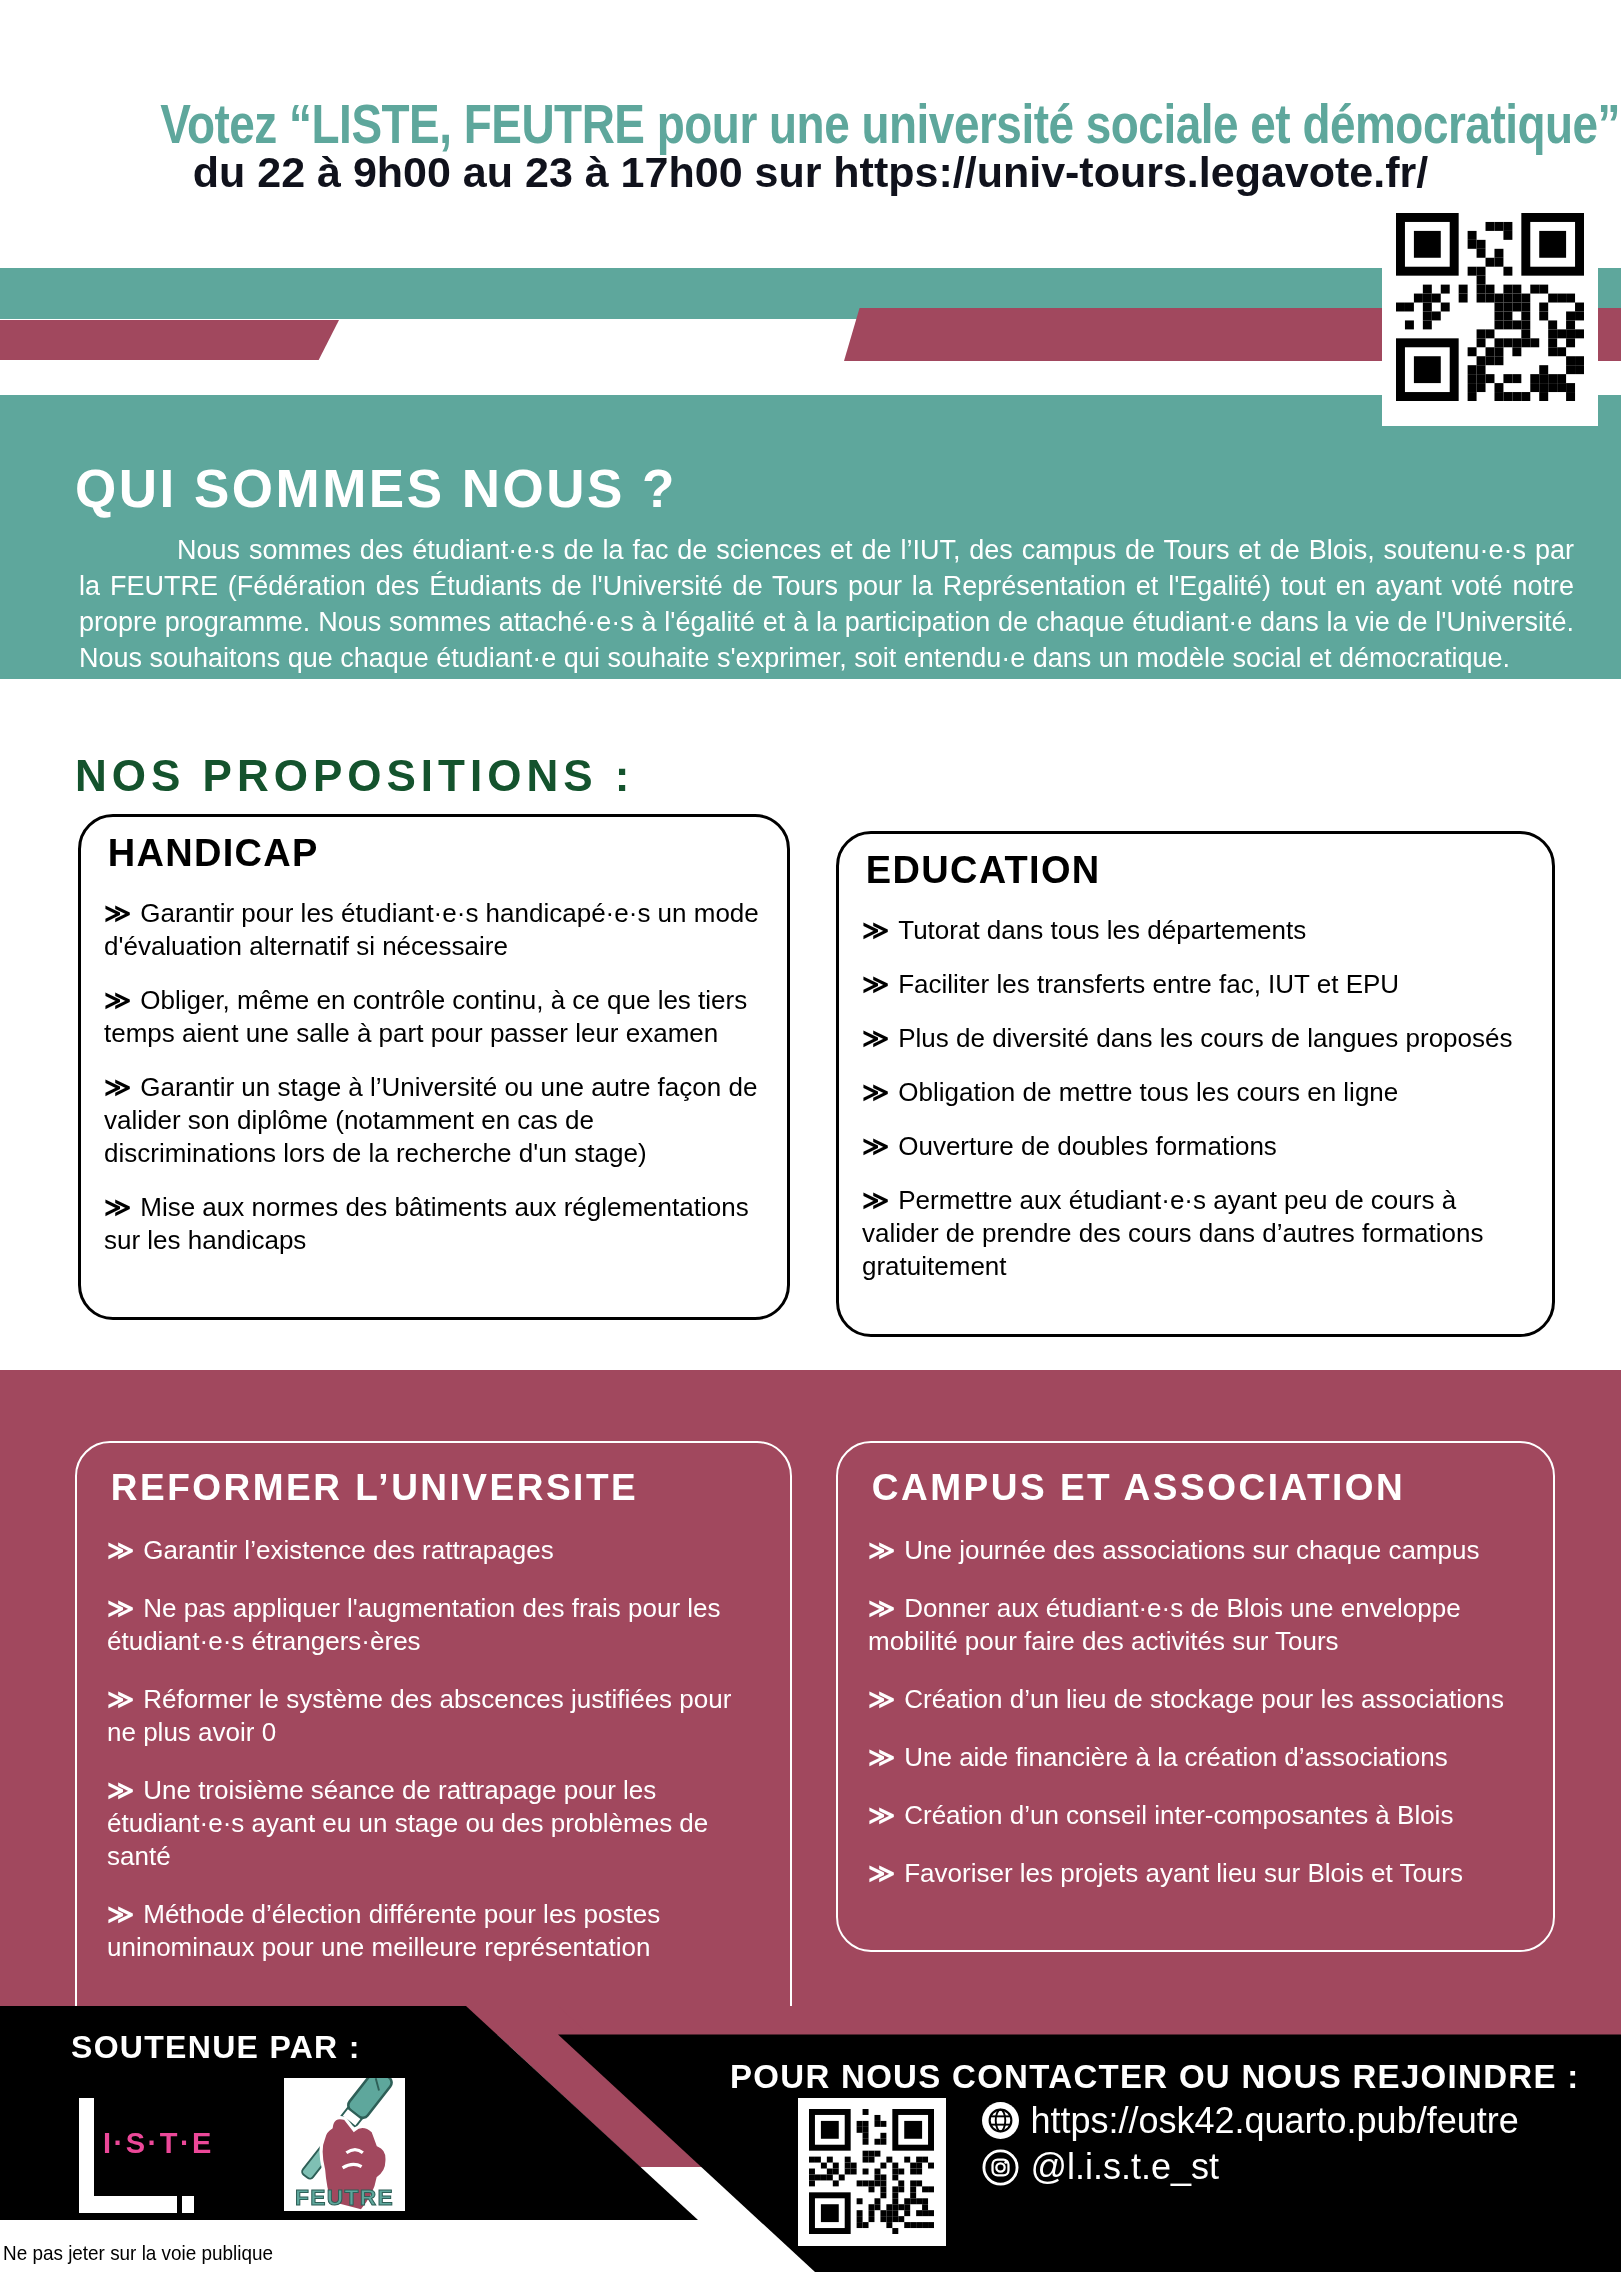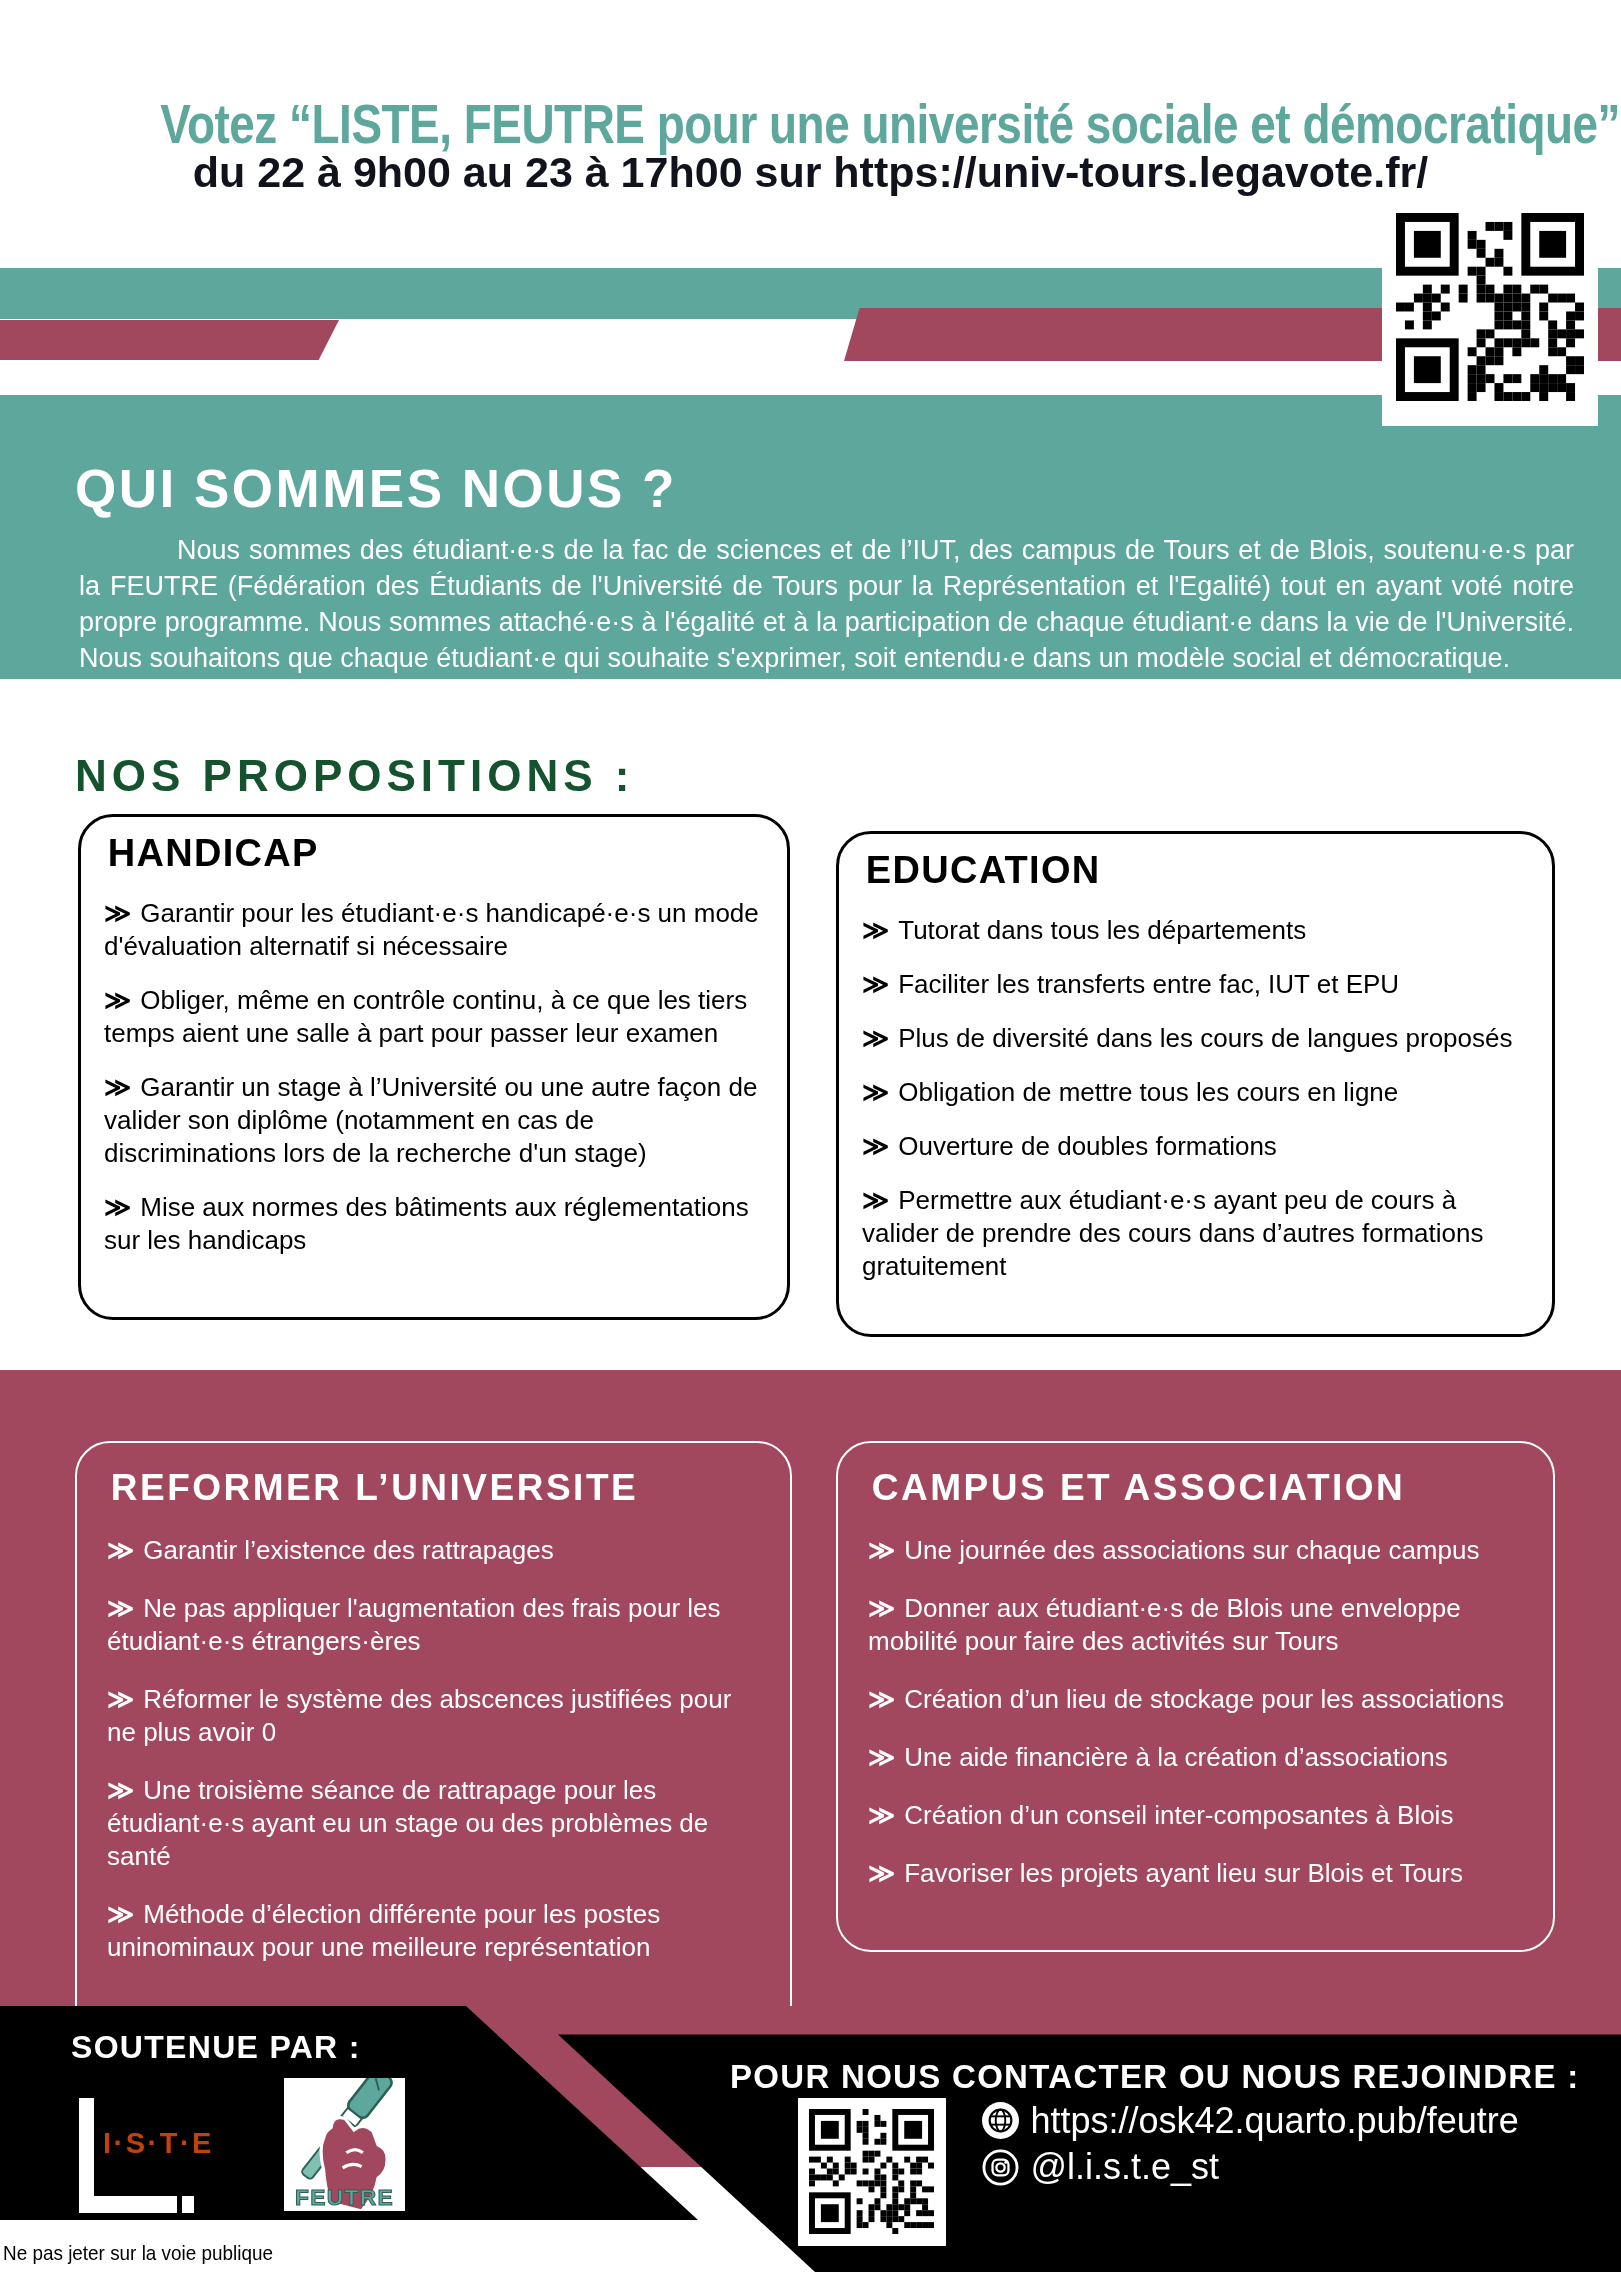--- a/index.html
+++ b/index.html
@@ -57,21 +57,21 @@
   .f-black-right{left:0;top:0;width:1621px;height:266px;background:#000;
                  clip-path:polygon(558px 28.6px,1621px 28.6px,1621px 266px,815px 266px);}
   .f-black-left{left:0;top:0;width:698px;height:214px;background:#000;
                 clip-path:polygon(0 0,466px 0,698px 214px,0 214px);}
   .supported-label{left:71px;top:23px;color:#fff;font-size:32px;font-weight:bold;letter-spacing:1.3px;white-space:nowrap;}
 
   .liste-logo{left:79px;top:88px;width:203px;height:121px;}
   .liste-vbar{left:0;top:3.8px;width:15px;height:115px;background:#fff;}
   .liste-hbar{left:0;top:102px;width:98px;height:16.5px;background:#fff;}
   .liste-dot{left:103px;top:102px;width:12px;height:16.5px;background:#fff;}
-  .liste-text{left:24px;top:33px;color:#c2410c;font-size:29px;font-weight:bold;letter-spacing:2.5px;white-space:nowrap;}
+  .liste-text{left:24px;top:33px;color:#ec4899;font-size:29px;font-weight:bold;letter-spacing:2.5px;white-space:nowrap;}
 
   .feutre-logo{left:284px;top:72px;width:121px;height:133px;background:#fff;}
 
   .contact-heading{left:730px;top:52px;width:837px;text-align:center;color:#fff;
                    font-size:33px;font-weight:bold;letter-spacing:1.3px;white-space:nowrap;}
   .qr-footer-box{left:798px;top:92px;width:148px;height:148px;background:#fff;}
   .qr-footer-box svg{position:absolute;left:11.4px;top:11.4px;}
   .contact-list{left:982px;top:96px;display:flex;flex-direction:column;gap:9.5px;}
   .contact-row{display:flex;align-items:center;height:37px;}
   .contact-row .c-icon{width:37px;height:37px;flex:0 0 37px;}

